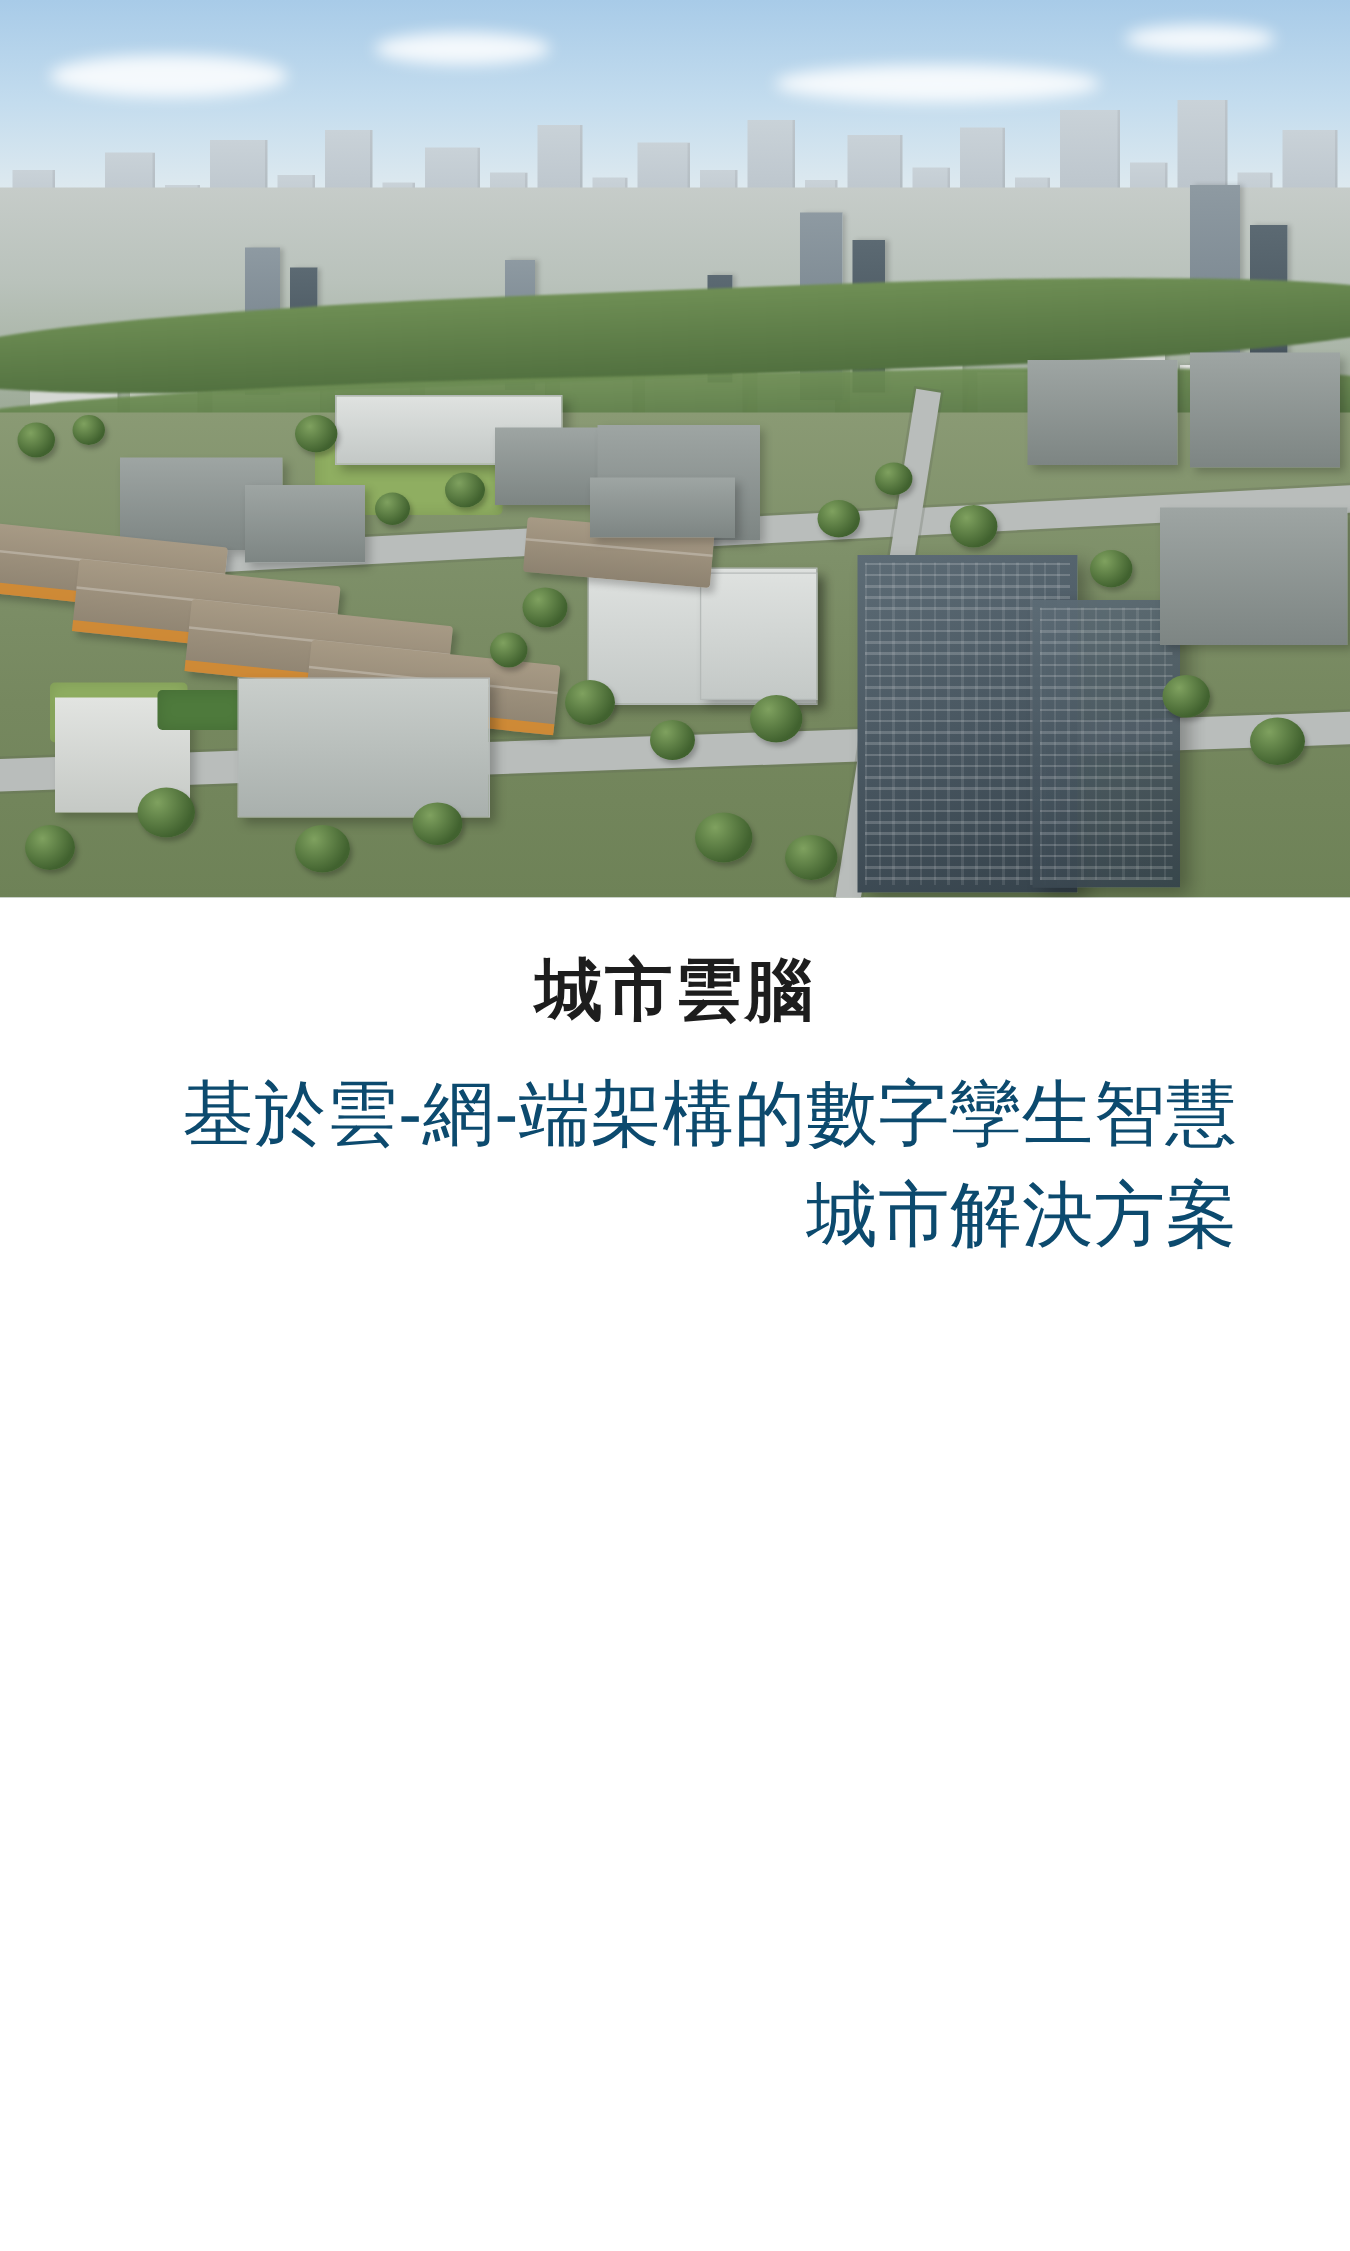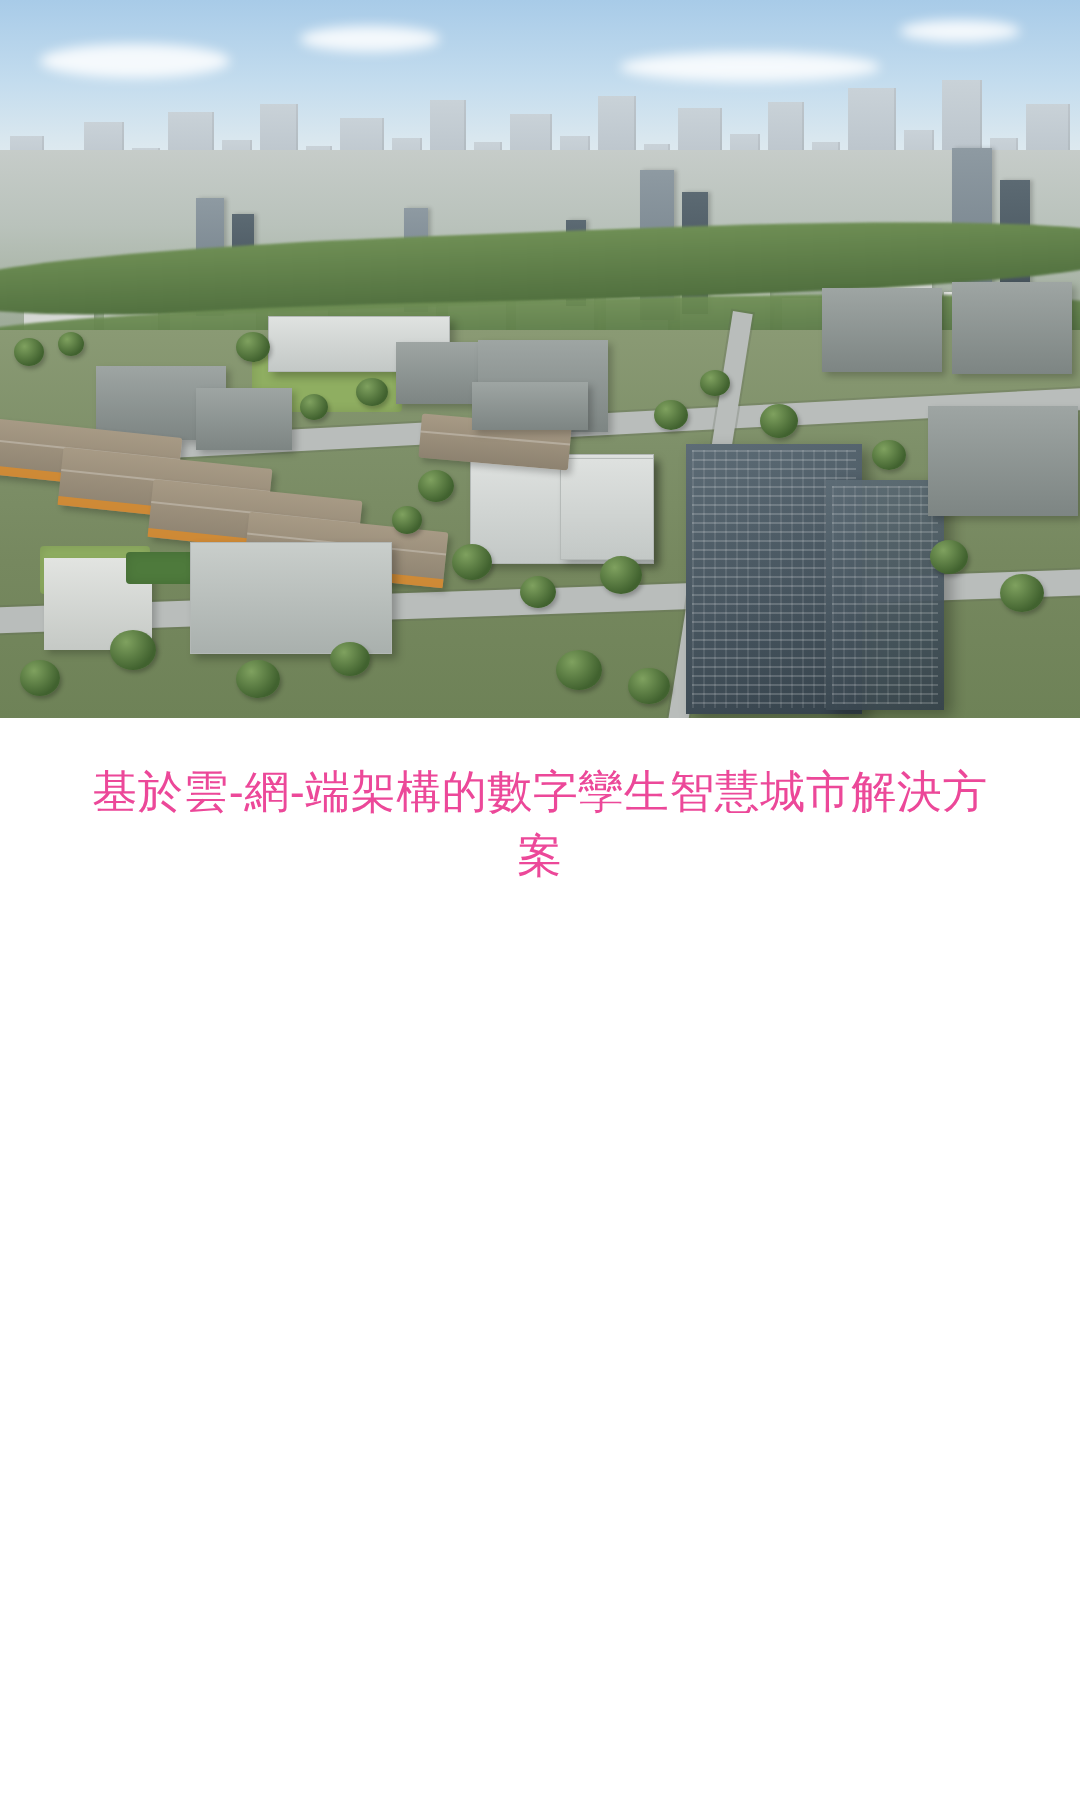--- a/index.html
+++ b/index.html
@@ -175,27 +175,28 @@
   }
   .title {
     font-size: 54px;
     font-weight: 700;
     letter-spacing: 2px;
     color: #1d1d1d;
     margin: 0 0 26px 0;
     line-height: 1.2;
   }
   .subtitle {
-    font-size: 45px;
+    font-size: 57px;
     font-weight: 400;
-    color: #ec4899;
+    color: #0c4a6e;
     line-height: 1.42;
     margin: 0 auto 40px auto;
     max-width: 900px;
     letter-spacing: 0.5px;
+    text-align: right;
   }
   .body-text {
     font-size: 33px;
     line-height: 1.66;
     color: #3a3a3a;
     text-align: justify;
     text-align-last: center;
     margin: 0 auto;
     max-width: 930px;
     letter-spacing: 0.2px;
@@ -337,18 +338,19 @@
       <div class="tree" style="left:110px; top:300px; width:46px; height:40px;"></div>
       <div class="tree" style="left:20px;  top:330px; width:40px; height:36px;"></div>
       <div class="tree" style="left:236px; top:330px; width:44px; height:38px;"></div>
       <div class="tree" style="left:330px; top:312px; width:40px; height:34px;"></div>
       <div class="tree" style="left:556px; top:320px; width:46px; height:40px;"></div>
       <div class="tree" style="left:628px; top:338px; width:42px; height:36px;"></div>
     </div>
   </div>
 
   <div class="content">
+    <h1 class="title">城市雲腦</h1>
 
     <h2 class="subtitle">基於雲-網-端架構的數字孿生智慧城市解決方案</h2>
 
   </div>
 
 </div>
 
 </body></html>

